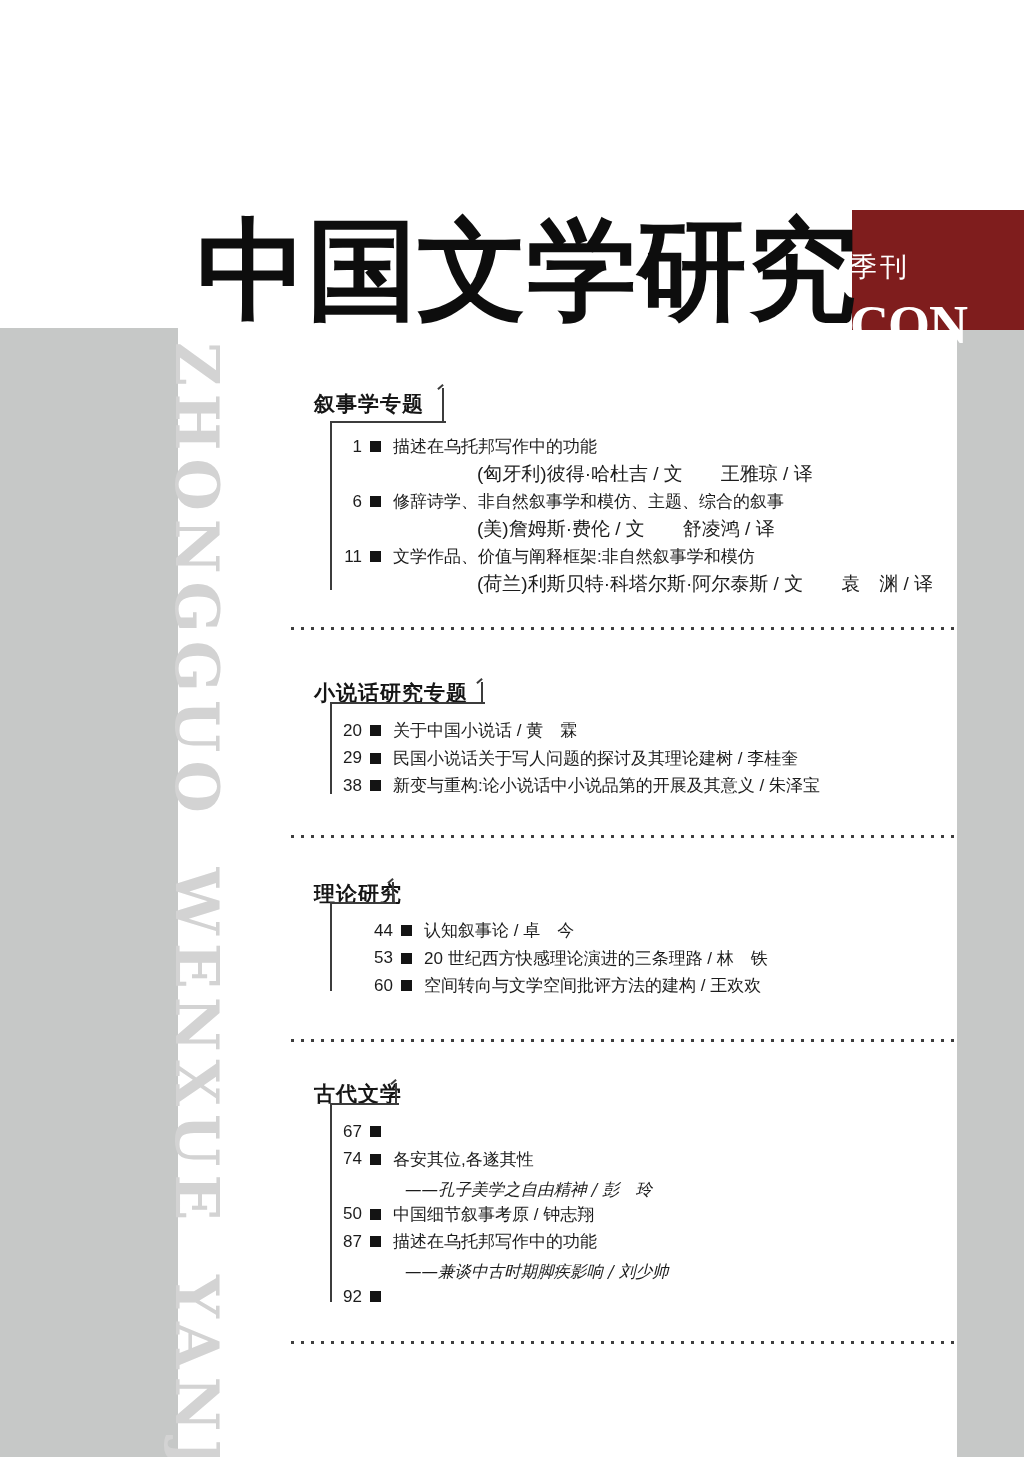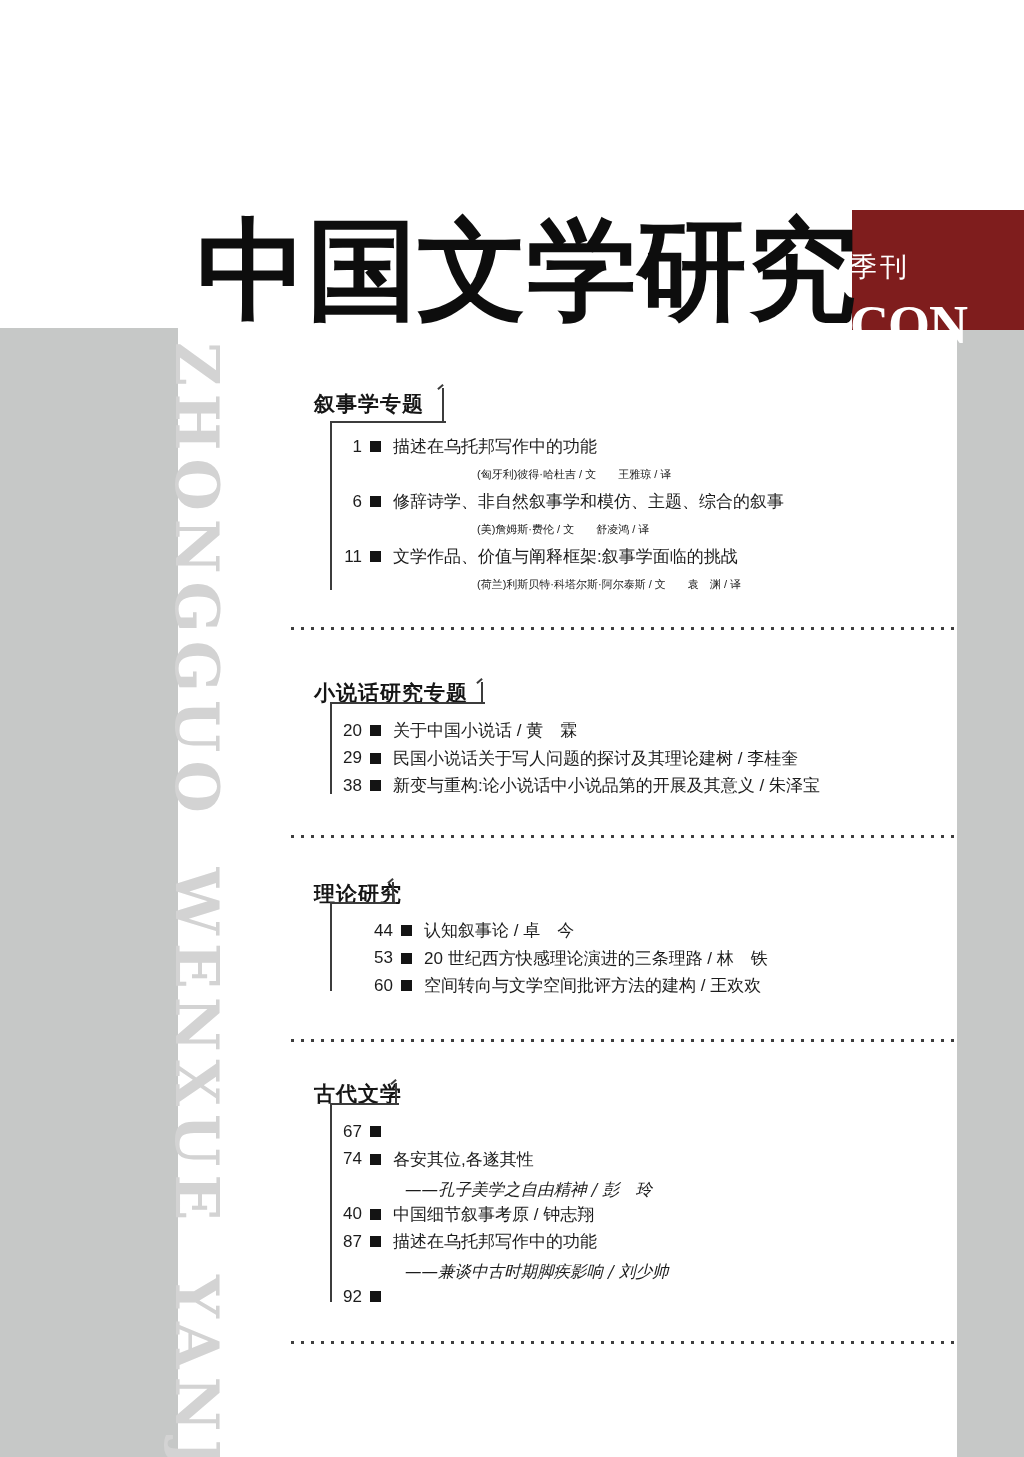--- a/index.html
+++ b/index.html
@@ -33,21 +33,21 @@
   .tick{position:absolute;width:2px;background:#3c3c3c;}
   .tick i{position:absolute;top:-2px;left:-5px;width:7px;height:2px;background:#3c3c3c;
           transform:rotate(-42deg);}
   .bracket{position:absolute;left:330px;border-left:2px solid #3c3c3c;border-top:2px solid #3c3c3c;}
 
   .entries{position:absolute;left:332px;width:660px;}
   .line{display:flex;align-items:center;height:27.5px;white-space:nowrap;}
   .pg{display:inline-block;width:30px;text-align:right;font-size:17px;color:#1c1c1c;}
   .sq{display:inline-block;width:11px;height:11px;background:#141414;margin-left:8px;flex:0 0 auto;}
   .ttl{margin-left:12px;font-size:17px;color:#1c1c1c;}
-  .line.trans{padding-left:145px;font-size:11px;color:#1c1c1c;}
+  .line.trans{padding-left:145px;font-size:19px;color:#1c1c1c;}
   .line.kai{padding-left:73px;font-family:"DejaVu Serif",serif;font-style:italic;
             font-size:16.5px;color:#1c1c1c;align-items:flex-end;}
 
   
   .dots{position:absolute;left:291px;width:664px;height:3px;z-index:2;
         background-image:repeating-linear-gradient(to right,#3e3e3e 0 3px,transparent 3px 10px);}
 </style>
 </head>
 <body>
 
@@ -84,21 +84,21 @@
         <span class="pg">6</span>
         <span class="sq"></span>
         <span class="ttl">修辞诗学、非自然叙事学和模仿、主题、综合的叙事</span>
       </div>
       <div class="line trans">
         <span>(美)詹姆斯·费伦 / 文　　舒凌鸿 / 译</span>
       </div>
       <div class="line">
         <span class="pg">11</span>
         <span class="sq"></span>
-        <span class="ttl">文学作品、价值与阐释框架:叙事学面临的挑战</span>
+        <span class="ttl">文学作品、价值与阐释框架:非自然叙事学和模仿</span>
       </div>
       <div class="line trans">
         <span>(荷兰)利斯贝特·科塔尔斯·阿尔泰斯 / 文　　袁　渊 / 译</span>
       </div>
     </div>
   </section>
 
   <div class="dots" style="top:627px;"></div>
 
   <section class="sec" style="top:672px;">
@@ -168,21 +168,21 @@
       </div>
       <div class="line">
         <span class="pg">74</span>
         <span class="sq"></span>
         <span class="ttl">各安其位,各遂其性</span>
       </div>
       <div class="line kai">
         <span>——孔子美学之自由精神 / 彭　玲</span>
       </div>
       <div class="line">
-        <span class="pg">40</span>
+        <span class="pg">50</span>
         <span class="sq"></span>
         <span class="ttl">中国细节叙事考原 / 钟志翔</span>
       </div>
       <div class="line">
         <span class="pg">87</span>
         <span class="sq"></span>
         <span class="ttl">描述在乌托邦写作中的功能</span>
       </div>
       <div class="line kai">
         <span>——兼谈中古时期脚疾影响 / 刘少帅</span>

